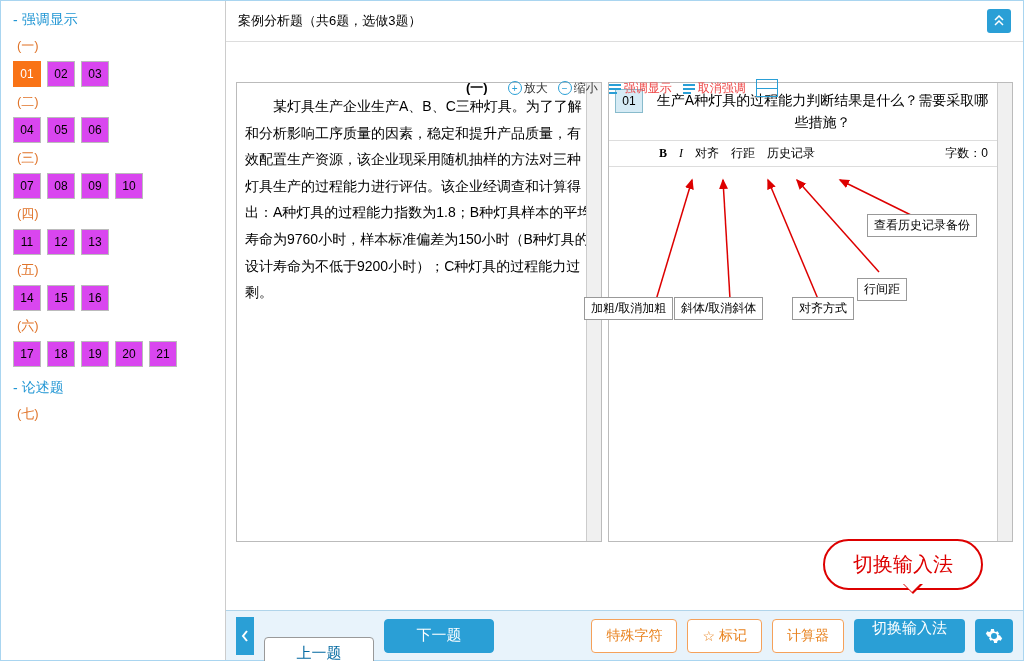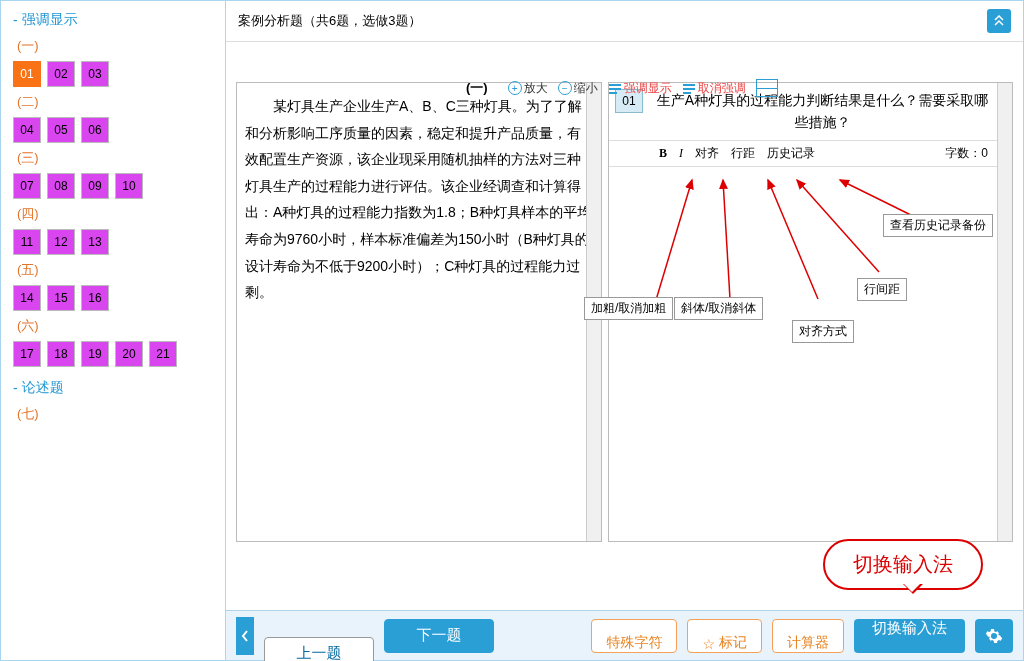--- a/index.html
+++ b/index.html
@@ -67,21 +67,21 @@
 .callout::after { content: ""; position: absolute; bottom: -16px; left: 50%; width: 0; height: 0; border: 10px solid transparent; border-top-color: #d00; }
 .callout::before { content: ""; position: absolute; bottom: -12px; left: 50%; margin-left: 1px; width: 0; height: 0; border: 8px solid transparent; border-top-color: #fff; z-index: 1; }
 
 
 .bottom-bar { height: 50px; background: #e8f3fb; border-top: 1px solid #b0d4ea; display: flex; align-items: center; padding: 0 10px; gap: 10px; }
 .collapse-left { width: 18px; height: 38px; background: #2a9fd6; display: flex; align-items: center; justify-content: center; cursor: pointer; color: #fff; }
 .nav-btn { width: 110px; height: 34px; border-radius: 4px; display: flex; align-items: center; justify-content: center; font-size: 15px; cursor: pointer; }
 .nav-btn.prev { background: #fff; border: 1px solid #999; color: #0369a1; margin-top: 36px; }
 .nav-btn.next { background: #2a9fd6; color: #fff; border: 1px solid #2a9fd6; }
 .spacer { flex: 1; }
-.tool-btn { height: 34px; padding: 0 14px; border: 1px solid #f5a15a; border-radius: 4px; background: #fff; color: #e8821e; display: flex; align-items: flex-end; gap: 4px; font-size: 14px; cursor: pointer; }
+.tool-btn { height: 34px; padding: 0 14px; border: 1px solid #f5a15a; border-radius: 4px; background: #fff; color: #e8821e; display: flex; align-items: center; gap: 4px; font-size: 14px; cursor: pointer; }
 .ime-btn { height: 34px; padding: 0 18px; background: #2a9fd6; color: #fff; border: none; border-radius: 4px; font-size: 15px; cursor: pointer; }
 .gear-btn { width: 38px; height: 34px; background: #2a9fd6; border-radius: 4px; display: flex; align-items: center; justify-content: center; cursor: pointer; }
 .gear-btn svg { fill: #fff; }
 .star { color: #e8821e; }
 </style>
 </head>
 <body>
 
 <div class="container">
 
@@ -203,23 +203,23 @@
             <span class="et-btn">对齐</span>
             <span class="et-btn">行距</span>
             <span class="et-btn">历史记录</span>
             <span class="word-count"><span>字数：</span><span>0</span></span>
           </div>
           <div class="editor-body"></div>
         </div>
       </div>
     </div>
 
-    <div class="anno-label" style="left:657px; top:213px;">查看历史记录备份</div>
+    <div class="anno-label" style="left:641px; top:213px;">查看历史记录备份</div>
     <div class="anno-label" style="left:631px; top:277px;">行间距</div>
-    <div class="anno-label" style="left:566px; top:296px;margin-top:23px;">对齐方式</div>
+    <div class="anno-label" style="left:566px; top:296px;">对齐方式</div>
     <div class="anno-label" style="left:448px; top:296px;">斜体/取消斜体</div>
     <div class="anno-label" style="left:358px; top:296px;">加粗/取消加粗</div>
 
     <svg class="arrow" style="left:0; top:0;" width="800" height="340">
       <defs>
         <marker id="ah" markerWidth="8" markerHeight="8" refX="6" refY="3" orient="auto">
             <polygon points="0 0, 7 3, 0 6" fill="#d00"></polygon>
           </marker>
       </defs>
       <line x1="691" y1="217" x2="614" y2="179" marker-end="url(#ah)"></line>

